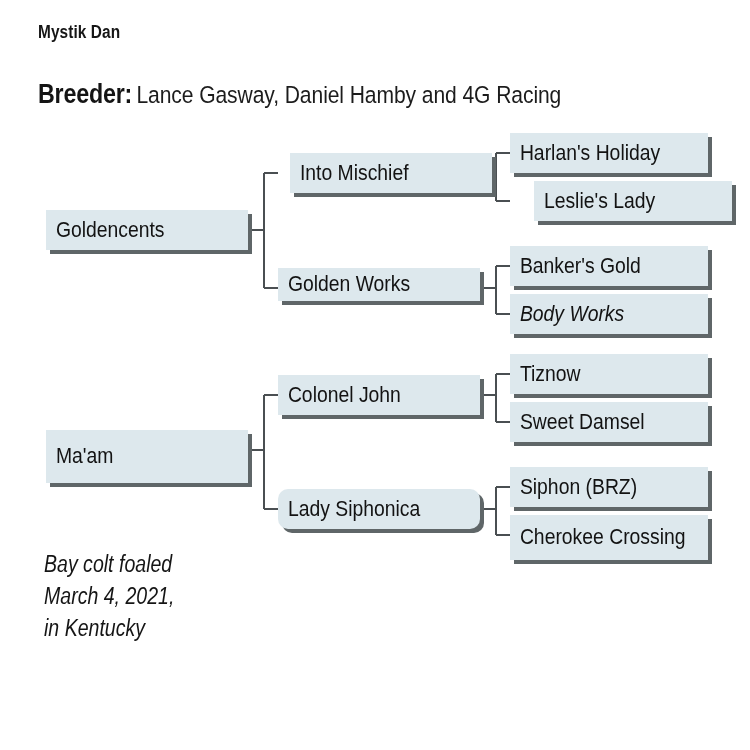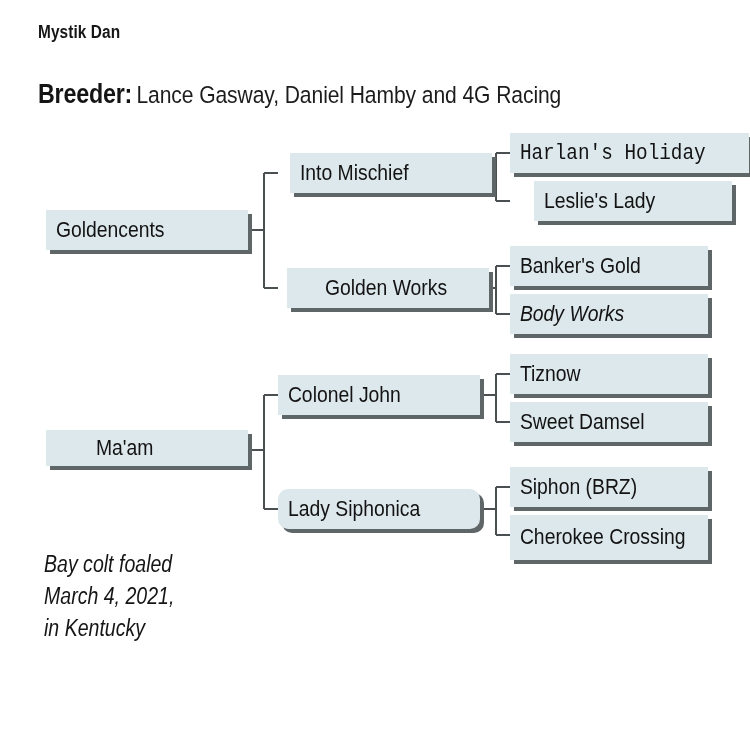--- a/index.html
+++ b/index.html
@@ -137,36 +137,36 @@
       <line x1="496" y1="422" x2="510" y2="422" stroke="#4a4f52" stroke-width="1.6" shape-rendering="crispEdges"></line>
       <line x1="484" y1="509" x2="496" y2="509" stroke="#4a4f52" stroke-width="1.6" shape-rendering="crispEdges"></line>
       <line x1="496" y1="487" x2="496" y2="535" stroke="#4a4f52" stroke-width="1.6" shape-rendering="crispEdges"></line>
       <line x1="496" y1="487" x2="510" y2="487" stroke="#4a4f52" stroke-width="1.6" shape-rendering="crispEdges"></line>
       <line x1="496" y1="535" x2="510" y2="535" stroke="#4a4f52" stroke-width="1.6" shape-rendering="crispEdges"></line>
     </svg>
 
 <div class="pbox" style="left: 46px; top: 210px; width: 202px; height: 40px;">
       <span class="nm">Goldencents</span>
     </div>
-    <div class="pbox" style="left: 46px; top: 430px; width: 202px; height: 36px; padding-left: 40px;">
+    <div class="pbox" style="left: 46px; top: 430px; width: 202px; height: 53px;">
       <span class="nm">Ma'am</span>
     </div>
     <div class="pbox" style="left: 278px; top: 153px; width: 202px; height: 40px; margin-left: 12px;">
       <span class="nm">Into Mischief</span>
     </div>
-    <div class="pbox" style="left: 287px; top: 268px; width: 202px; height: 40px; padding-left: 28px;">
+    <div class="pbox" style="left: 278px; top: 268px; width: 202px; height: 33px;">
       <span class="nm">Golden Works</span>
     </div>
     <div class="pbox" style="left: 278px; top: 375px; width: 202px; height: 40px;">
       <span class="nm">Colonel John</span>
     </div>
     <div class="pbox" style="left: 278px; top: 489px; width: 202px; height: 40px; border-radius: 10px;">
       <span class="nm">Lady Siphonica</span>
     </div>
-    <div class="pbox" style="left: 510px; top: 133px; width: 239px; height: 40px; font-family: Liberation Mono, monospace;">
+    <div class="pbox" style="left: 510px; top: 133px; width: 198px; height: 40px;">
       <span class="nm">Harlan's Holiday</span>
     </div>
     <div class="pbox" style="left: 510px; top: 181px; width: 198px; height: 40px; margin-left: 24px;">
       <span class="nm">Leslie's Lady</span>
     </div>
     <div class="pbox" style="left: 510px; top: 246px; width: 198px; height: 40px;">
       <span class="nm">Banker's Gold</span>
     </div>
     <div class="pbox" style="left: 510px; top: 294px; width: 198px; height: 40px; font-style: italic;">
       <span class="nm">Body Works</span>

